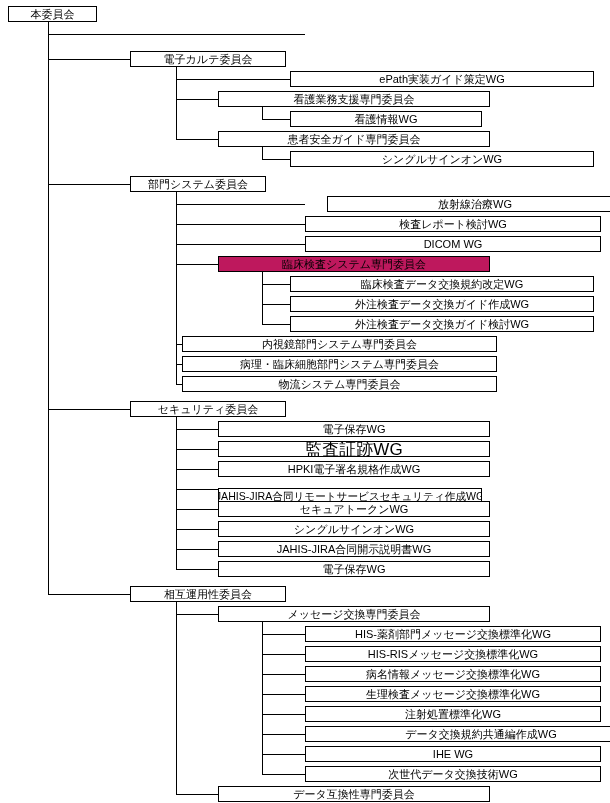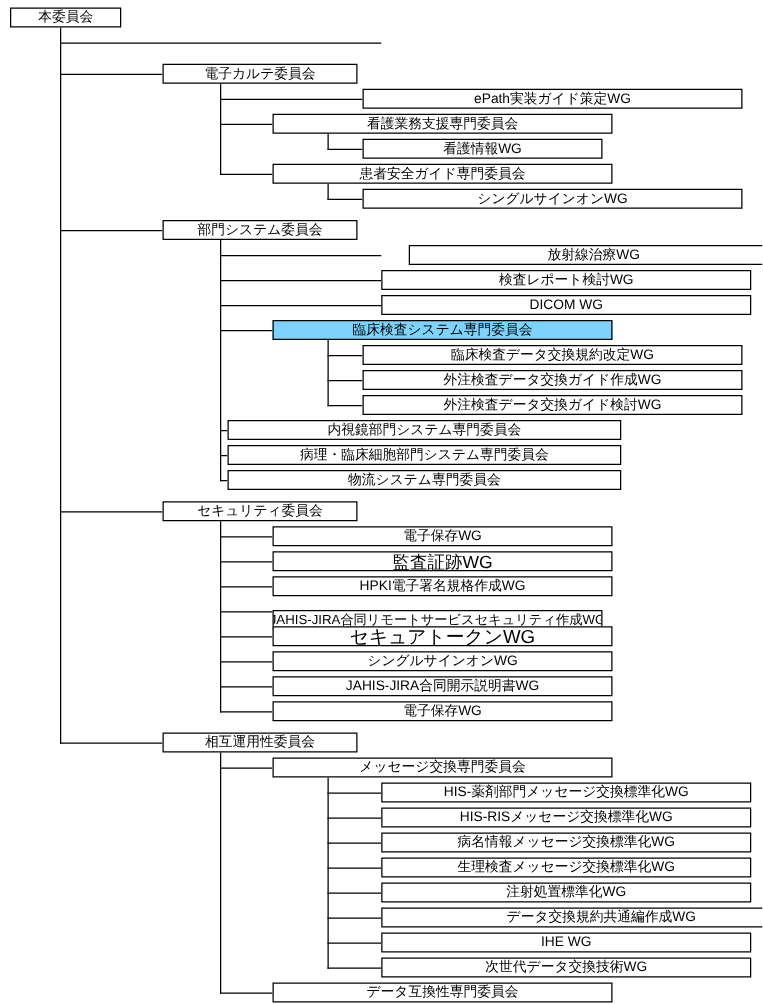--- a/index.html
+++ b/index.html
@@ -49,56 +49,56 @@
     <div class="node" style="left: 218px; top: 91px; width: 272px; height: 16px; border-color: rgb(0, 0, 0); background: rgb(255, 255, 255); color: rgb(0, 0, 0); font-size: 11px;">看護業務支援専門委員会</div>
     <div class="line" style="left: 262px; top: 107px; width: 1px; height: 13px; background: rgb(0, 0, 0);"></div>
     <div class="line" style="left: 262px; top: 119px; width: 28px; height: 1px; background: rgb(0, 0, 0);"></div>
     <div class="node" style="left: 290px; top: 111px; width: 192px; height: 16px; border-color: rgb(0, 0, 0); background: rgb(255, 255, 255); color: rgb(0, 0, 0); font-size: 11px;">看護情報WG</div>
     <div class="line" style="left: 176px; top: 139px; width: 42px; height: 1px; background: rgb(0, 0, 0);"></div>
     <div class="node" style="left: 218px; top: 131px; width: 272px; height: 16px; border-color: rgb(0, 0, 0); background: rgb(255, 255, 255); color: rgb(0, 0, 0); font-size: 11px;">患者安全ガイド専門委員会</div>
     <div class="line" style="left: 262px; top: 147px; width: 1px; height: 13px; background: rgb(0, 0, 0);"></div>
     <div class="line" style="left: 262px; top: 159px; width: 28px; height: 1px; background: rgb(0, 0, 0);"></div>
     <div class="node" style="left: 290px; top: 151px; width: 304px; height: 16px; border-color: rgb(0, 0, 0); background: rgb(255, 255, 255); color: rgb(0, 0, 0); font-size: 11px;">シングルサインオンWG</div>
     <div class="line" style="left: 48px; top: 184px; width: 82px; height: 1px; background: rgb(0, 0, 0);"></div>
-    <div class="node" style="left: 130px; top: 176px; width: 156px; height: 16px; border-color: rgb(0, 0, 0); background: rgb(255, 255, 255); color: rgb(0, 0, 0); font-size: 11px;">部門システム委員会</div>
+    <div class="node" style="left: 130px; top: 176px; width: 136px; height: 16px; border-color: rgb(0, 0, 0); background: rgb(255, 255, 255); color: rgb(0, 0, 0); font-size: 11px;">部門システム委員会</div>
     <div class="line" style="left: 176px; top: 192px; width: 1px; height: 193px; background: rgb(0, 0, 0);"></div>
     <div class="line" style="left: 176px; top: 204px; width: 129px; height: 1px; background: rgb(0, 0, 0);"></div>
     <div class="node" style="left: 305px; top: 196px; width: 296px; height: 16px; border-color: rgb(0, 0, 0); background: rgb(255, 255, 255); color: rgb(0, 0, 0); font-size: 11px; margin-left: 22px;">放射線治療WG</div>
     <div class="line" style="left: 176px; top: 224px; width: 129px; height: 1px; background: rgb(0, 0, 0);"></div>
     <div class="node" style="left: 305px; top: 216px; width: 296px; height: 16px; border-color: rgb(0, 0, 0); background: rgb(255, 255, 255); color: rgb(0, 0, 0); font-size: 11px;">検査レポート検討WG</div>
     <div class="line" style="left: 176px; top: 244px; width: 129px; height: 1px; background: rgb(0, 0, 0);"></div>
     <div class="node" style="left: 305px; top: 236px; width: 296px; height: 16px; border-color: rgb(0, 0, 0); background: rgb(255, 255, 255); color: rgb(0, 0, 0); font-size: 11px;">DICOM WG</div>
     <div class="line" style="left: 176px; top: 264px; width: 42px; height: 1px; background: rgb(0, 0, 0);"></div>
-    <div class="node" style="left: 218px; top: 256px; width: 272px; height: 16px; border-color: rgb(0, 0, 0); background: #7dd3fc; color: rgb(0, 0, 0); font-size: 11px;">臨床検査システム専門委員会</div>
+    <div class="node" style="left: 218px; top: 256px; width: 272px; height: 16px; border-color: rgb(0, 0, 0); background: #be185d; color: rgb(0, 0, 0); font-size: 11px;">臨床検査システム専門委員会</div>
     <div class="line" style="left: 262px; top: 272px; width: 1px; height: 53px; background: rgb(0, 0, 0);"></div>
     <div class="line" style="left: 262px; top: 284px; width: 28px; height: 1px; background: rgb(0, 0, 0);"></div>
     <div class="node" style="left: 290px; top: 276px; width: 304px; height: 16px; border-color: rgb(0, 0, 0); background: rgb(255, 255, 255); color: rgb(0, 0, 0); font-size: 11px;">臨床検査データ交換規約改定WG</div>
     <div class="line" style="left: 262px; top: 304px; width: 28px; height: 1px; background: rgb(0, 0, 0);"></div>
     <div class="node" style="left: 290px; top: 296px; width: 304px; height: 16px; border-color: rgb(0, 0, 0); background: rgb(255, 255, 255); color: rgb(0, 0, 0); font-size: 11px;">外注検査データ交換ガイド作成WG</div>
     <div class="line" style="left: 262px; top: 324px; width: 28px; height: 1px; background: rgb(0, 0, 0);"></div>
     <div class="node" style="left: 290px; top: 316px; width: 304px; height: 16px; border-color: rgb(0, 0, 0); background: rgb(255, 255, 255); color: rgb(0, 0, 0); font-size: 11px;">外注検査データ交換ガイド検討WG</div>
     <div class="line" style="left: 176px; top: 344px; width: 6px; height: 1px; background: rgb(0, 0, 0);"></div>
     <div class="node" style="left: 182px; top: 336px; width: 315px; height: 16px; border-color: rgb(0, 0, 0); background: rgb(255, 255, 255); color: rgb(0, 0, 0); font-size: 11px;">内視鏡部門システム専門委員会</div>
     <div class="line" style="left: 176px; top: 364px; width: 6px; height: 1px; background: rgb(0, 0, 0);"></div>
     <div class="node" style="left: 182px; top: 356px; width: 315px; height: 16px; border-color: rgb(0, 0, 0); background: rgb(255, 255, 255); color: rgb(0, 0, 0); font-size: 11px;">病理・臨床細胞部門システム専門委員会</div>
     <div class="line" style="left: 176px; top: 384px; width: 6px; height: 1px; background: rgb(0, 0, 0);"></div>
     <div class="node" style="left: 182px; top: 376px; width: 315px; height: 16px; border-color: rgb(0, 0, 0); background: rgb(255, 255, 255); color: rgb(0, 0, 0); font-size: 11px;">物流システム専門委員会</div>
     <div class="line" style="left: 48px; top: 409px; width: 82px; height: 1px; background: rgb(0, 0, 0);"></div>
     <div class="node" style="left: 130px; top: 401px; width: 156px; height: 16px; border-color: rgb(0, 0, 0); background: rgb(255, 255, 255); color: rgb(0, 0, 0); font-size: 11px;">セキュリティ委員会</div>
     <div class="line" style="left: 176px; top: 417px; width: 1px; height: 153px; background: rgb(0, 0, 0);"></div>
     <div class="line" style="left: 176px; top: 429px; width: 42px; height: 1px; background: rgb(0, 0, 0);"></div>
     <div class="node" style="left: 218px; top: 421px; width: 272px; height: 16px; border-color: rgb(0, 0, 0); background: rgb(255, 255, 255); color: rgb(0, 0, 0); font-size: 11px;">電子保存WG</div>
     <div class="line" style="left: 176px; top: 449px; width: 42px; height: 1px; background: rgb(0, 0, 0);"></div>
-    <div class="node" style="left: 218px; top: 441px; width: 272px; height: 16px; border-color: rgb(0, 0, 0); background: rgb(255, 255, 255); color: rgb(0, 0, 0); font-size: 14px;">監査証跡WG</div>
+    <div class="node" style="left: 218px; top: 441px; width: 272px; height: 16px; border-color: rgb(0, 0, 0); background: rgb(255, 255, 255); color: rgb(0, 0, 0); font-size: 17px;">監査証跡WG</div>
     <div class="line" style="left: 176px; top: 469px; width: 42px; height: 1px; background: rgb(0, 0, 0);"></div>
     <div class="node" style="left: 218px; top: 461px; width: 272px; height: 16px; border-color: rgb(0, 0, 0); background: rgb(255, 255, 255); color: rgb(0, 0, 0); font-size: 11px;">HPKI電子署名規格作成WG</div>
     <div class="line" style="left: 176px; top: 489px; width: 42px; height: 1px; background: rgb(0, 0, 0);"></div>
     <div class="node" style="left: 218px; top: 488px; width: 264px; height: 16px; border-color: rgb(0, 0, 0); background: rgb(255, 255, 255); color: rgb(0, 0, 0); font-size: 10.6px;">JAHIS-JIRA合同リモートサービスセキュリティ作成WG</div>
     <div class="line" style="left: 176px; top: 509px; width: 42px; height: 1px; background: rgb(0, 0, 0);"></div>
-    <div class="node" style="left: 218px; top: 501px; width: 272px; height: 16px; border-color: rgb(0, 0, 0); background: rgb(255, 255, 255); color: rgb(0, 0, 0); font-size: 15px;">セキュアトークンWG</div>
+    <div class="node" style="left: 218px; top: 501px; width: 272px; height: 16px; border-color: rgb(0, 0, 0); background: rgb(255, 255, 255); color: rgb(0, 0, 0); font-size: 11px;">セキュアトークンWG</div>
     <div class="line" style="left: 176px; top: 529px; width: 42px; height: 1px; background: rgb(0, 0, 0);"></div>
     <div class="node" style="left: 218px; top: 521px; width: 272px; height: 16px; border-color: rgb(0, 0, 0); background: rgb(255, 255, 255); color: rgb(0, 0, 0); font-size: 11px;">シングルサインオンWG</div>
     <div class="line" style="left: 176px; top: 549px; width: 42px; height: 1px; background: rgb(0, 0, 0);"></div>
     <div class="node" style="left: 218px; top: 541px; width: 272px; height: 16px; border-color: rgb(0, 0, 0); background: rgb(255, 255, 255); color: rgb(0, 0, 0); font-size: 11px;">JAHIS-JIRA合同開示説明書WG</div>
     <div class="line" style="left: 176px; top: 569px; width: 42px; height: 1px; background: rgb(0, 0, 0);"></div>
     <div class="node" style="left: 218px; top: 561px; width: 272px; height: 16px; border-color: rgb(0, 0, 0); background: rgb(255, 255, 255); color: rgb(0, 0, 0); font-size: 11px;">電子保存WG</div>
     <div class="line" style="left: 48px; top: 594px; width: 82px; height: 1px; background: rgb(0, 0, 0);"></div>
     <div class="node" style="left: 130px; top: 586px; width: 156px; height: 16px; border-color: rgb(0, 0, 0); background: rgb(255, 255, 255); color: rgb(0, 0, 0); font-size: 11px;">相互運用性委員会</div>
     <div class="line" style="left: 176px; top: 602px; width: 1px; height: 193px; background: rgb(0, 0, 0);"></div>
     <div class="line" style="left: 176px; top: 614px; width: 42px; height: 1px; background: rgb(0, 0, 0);"></div>

